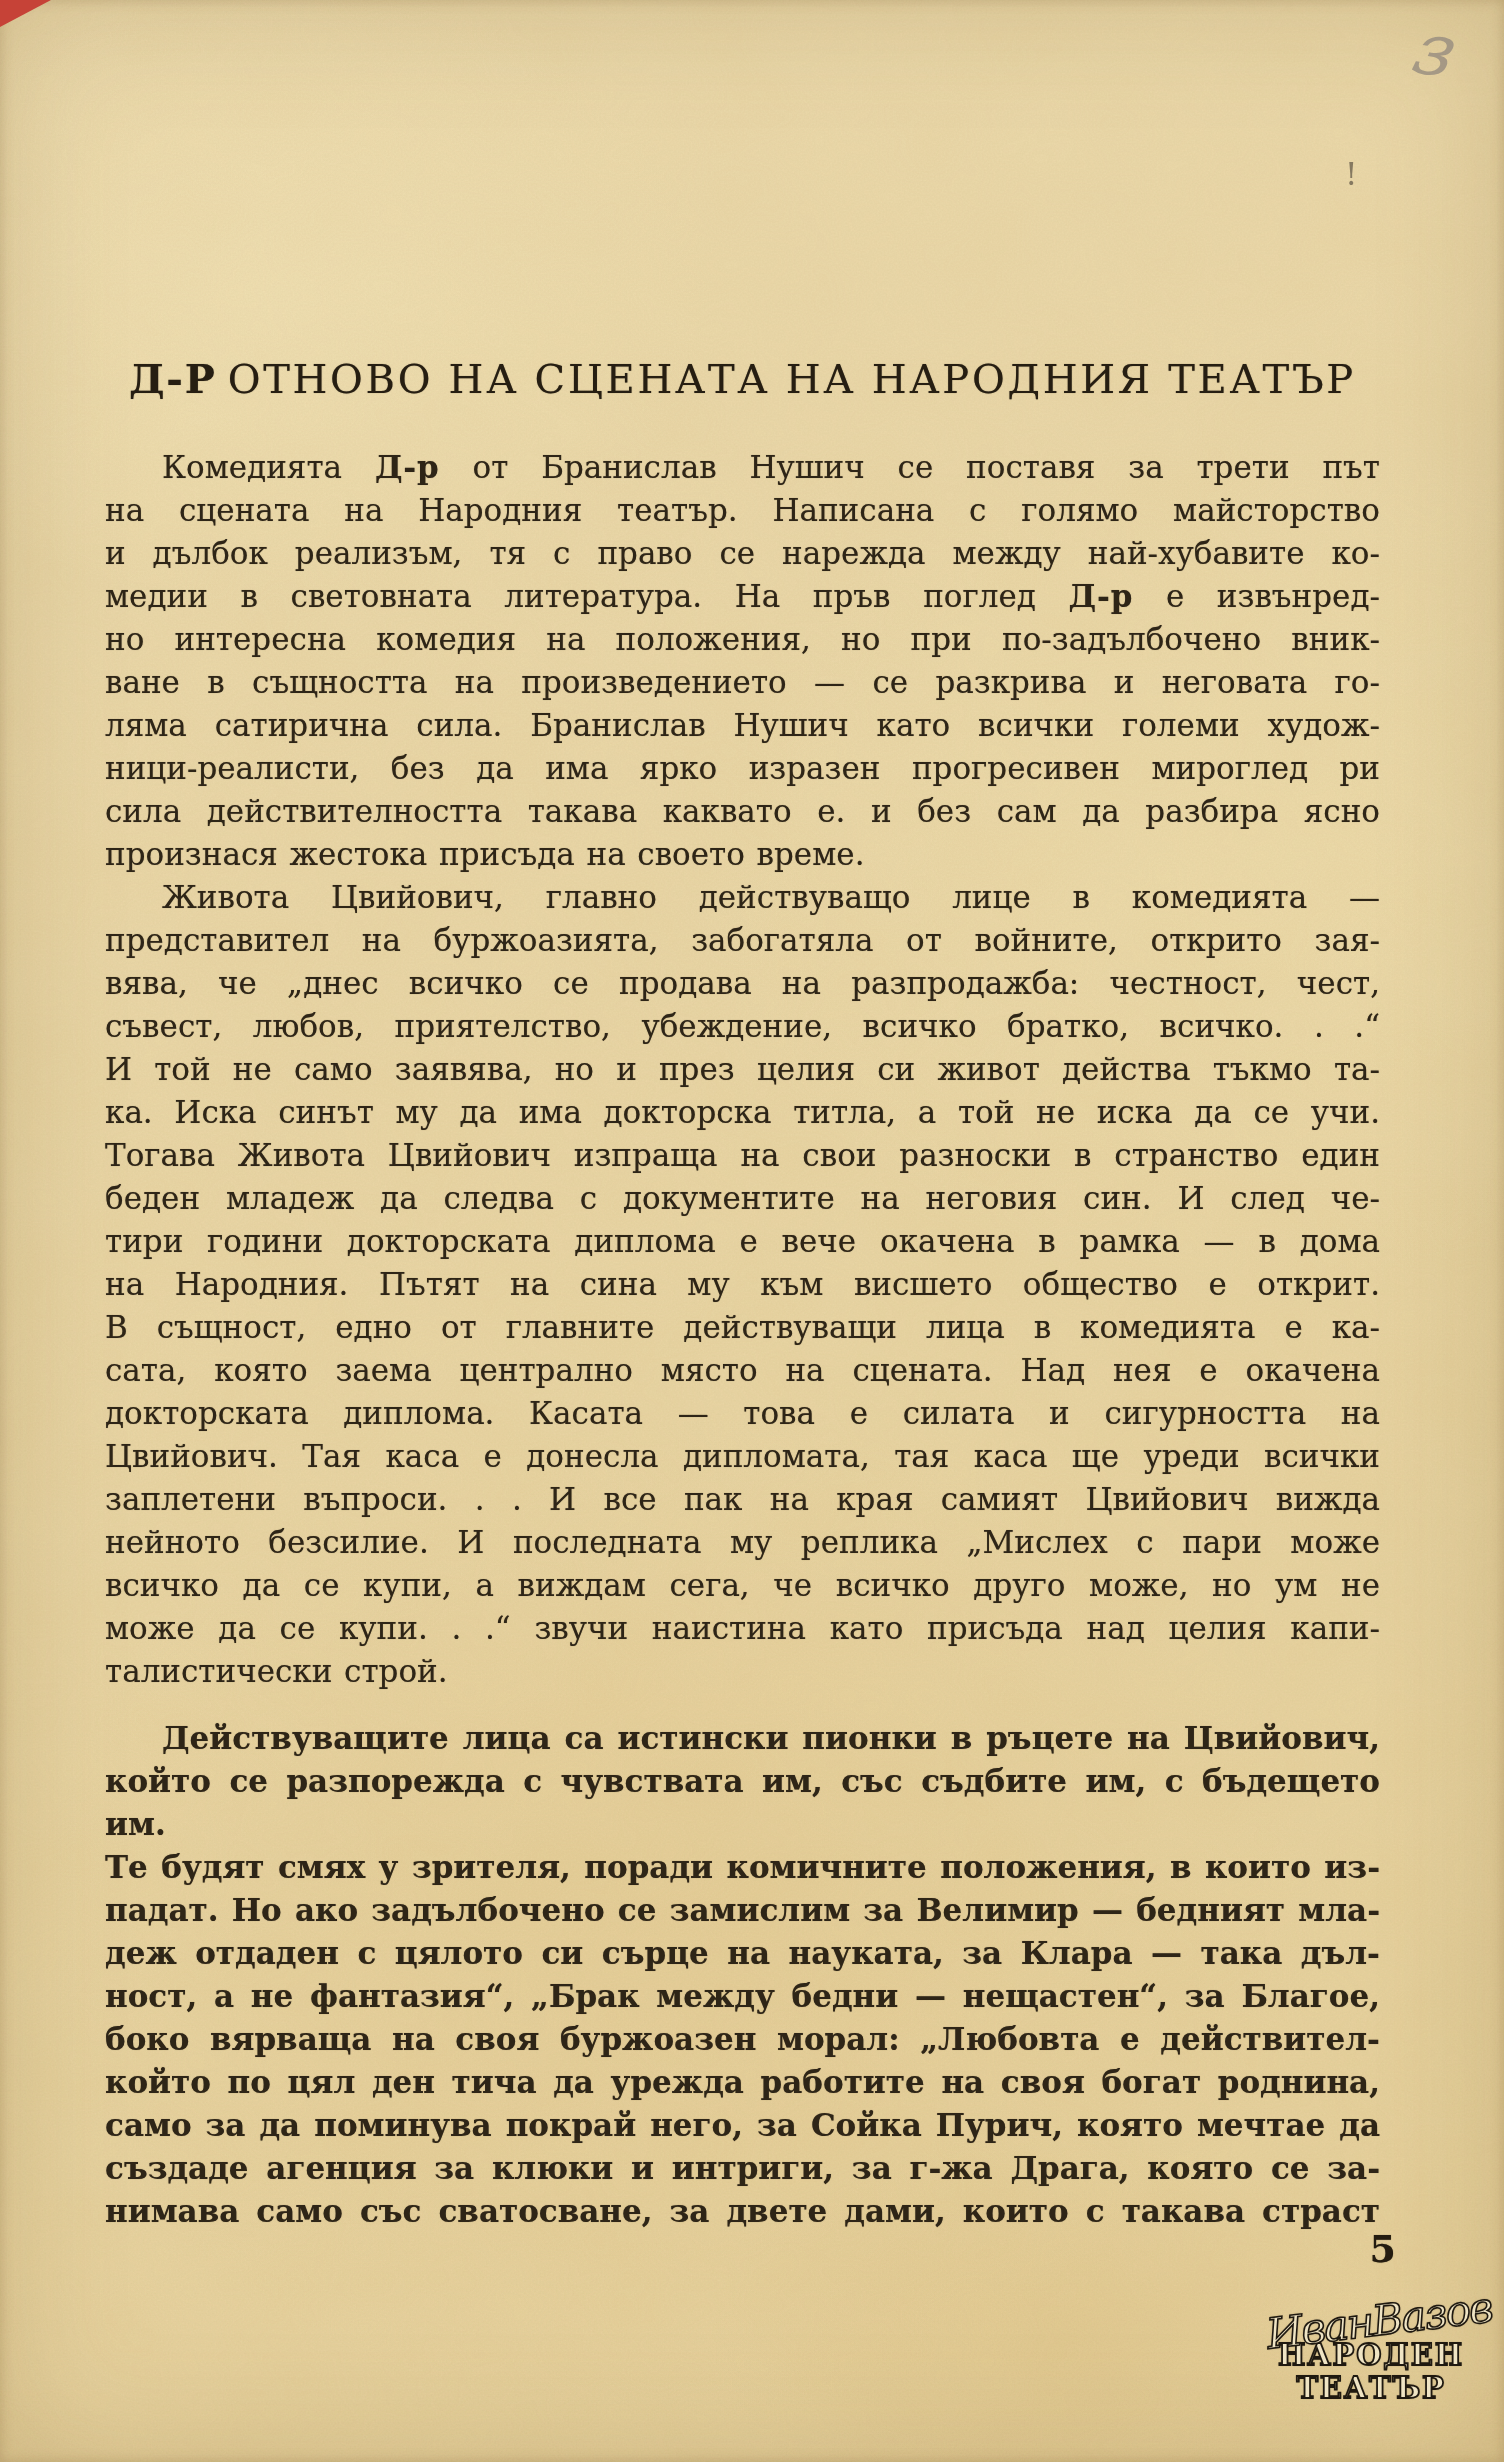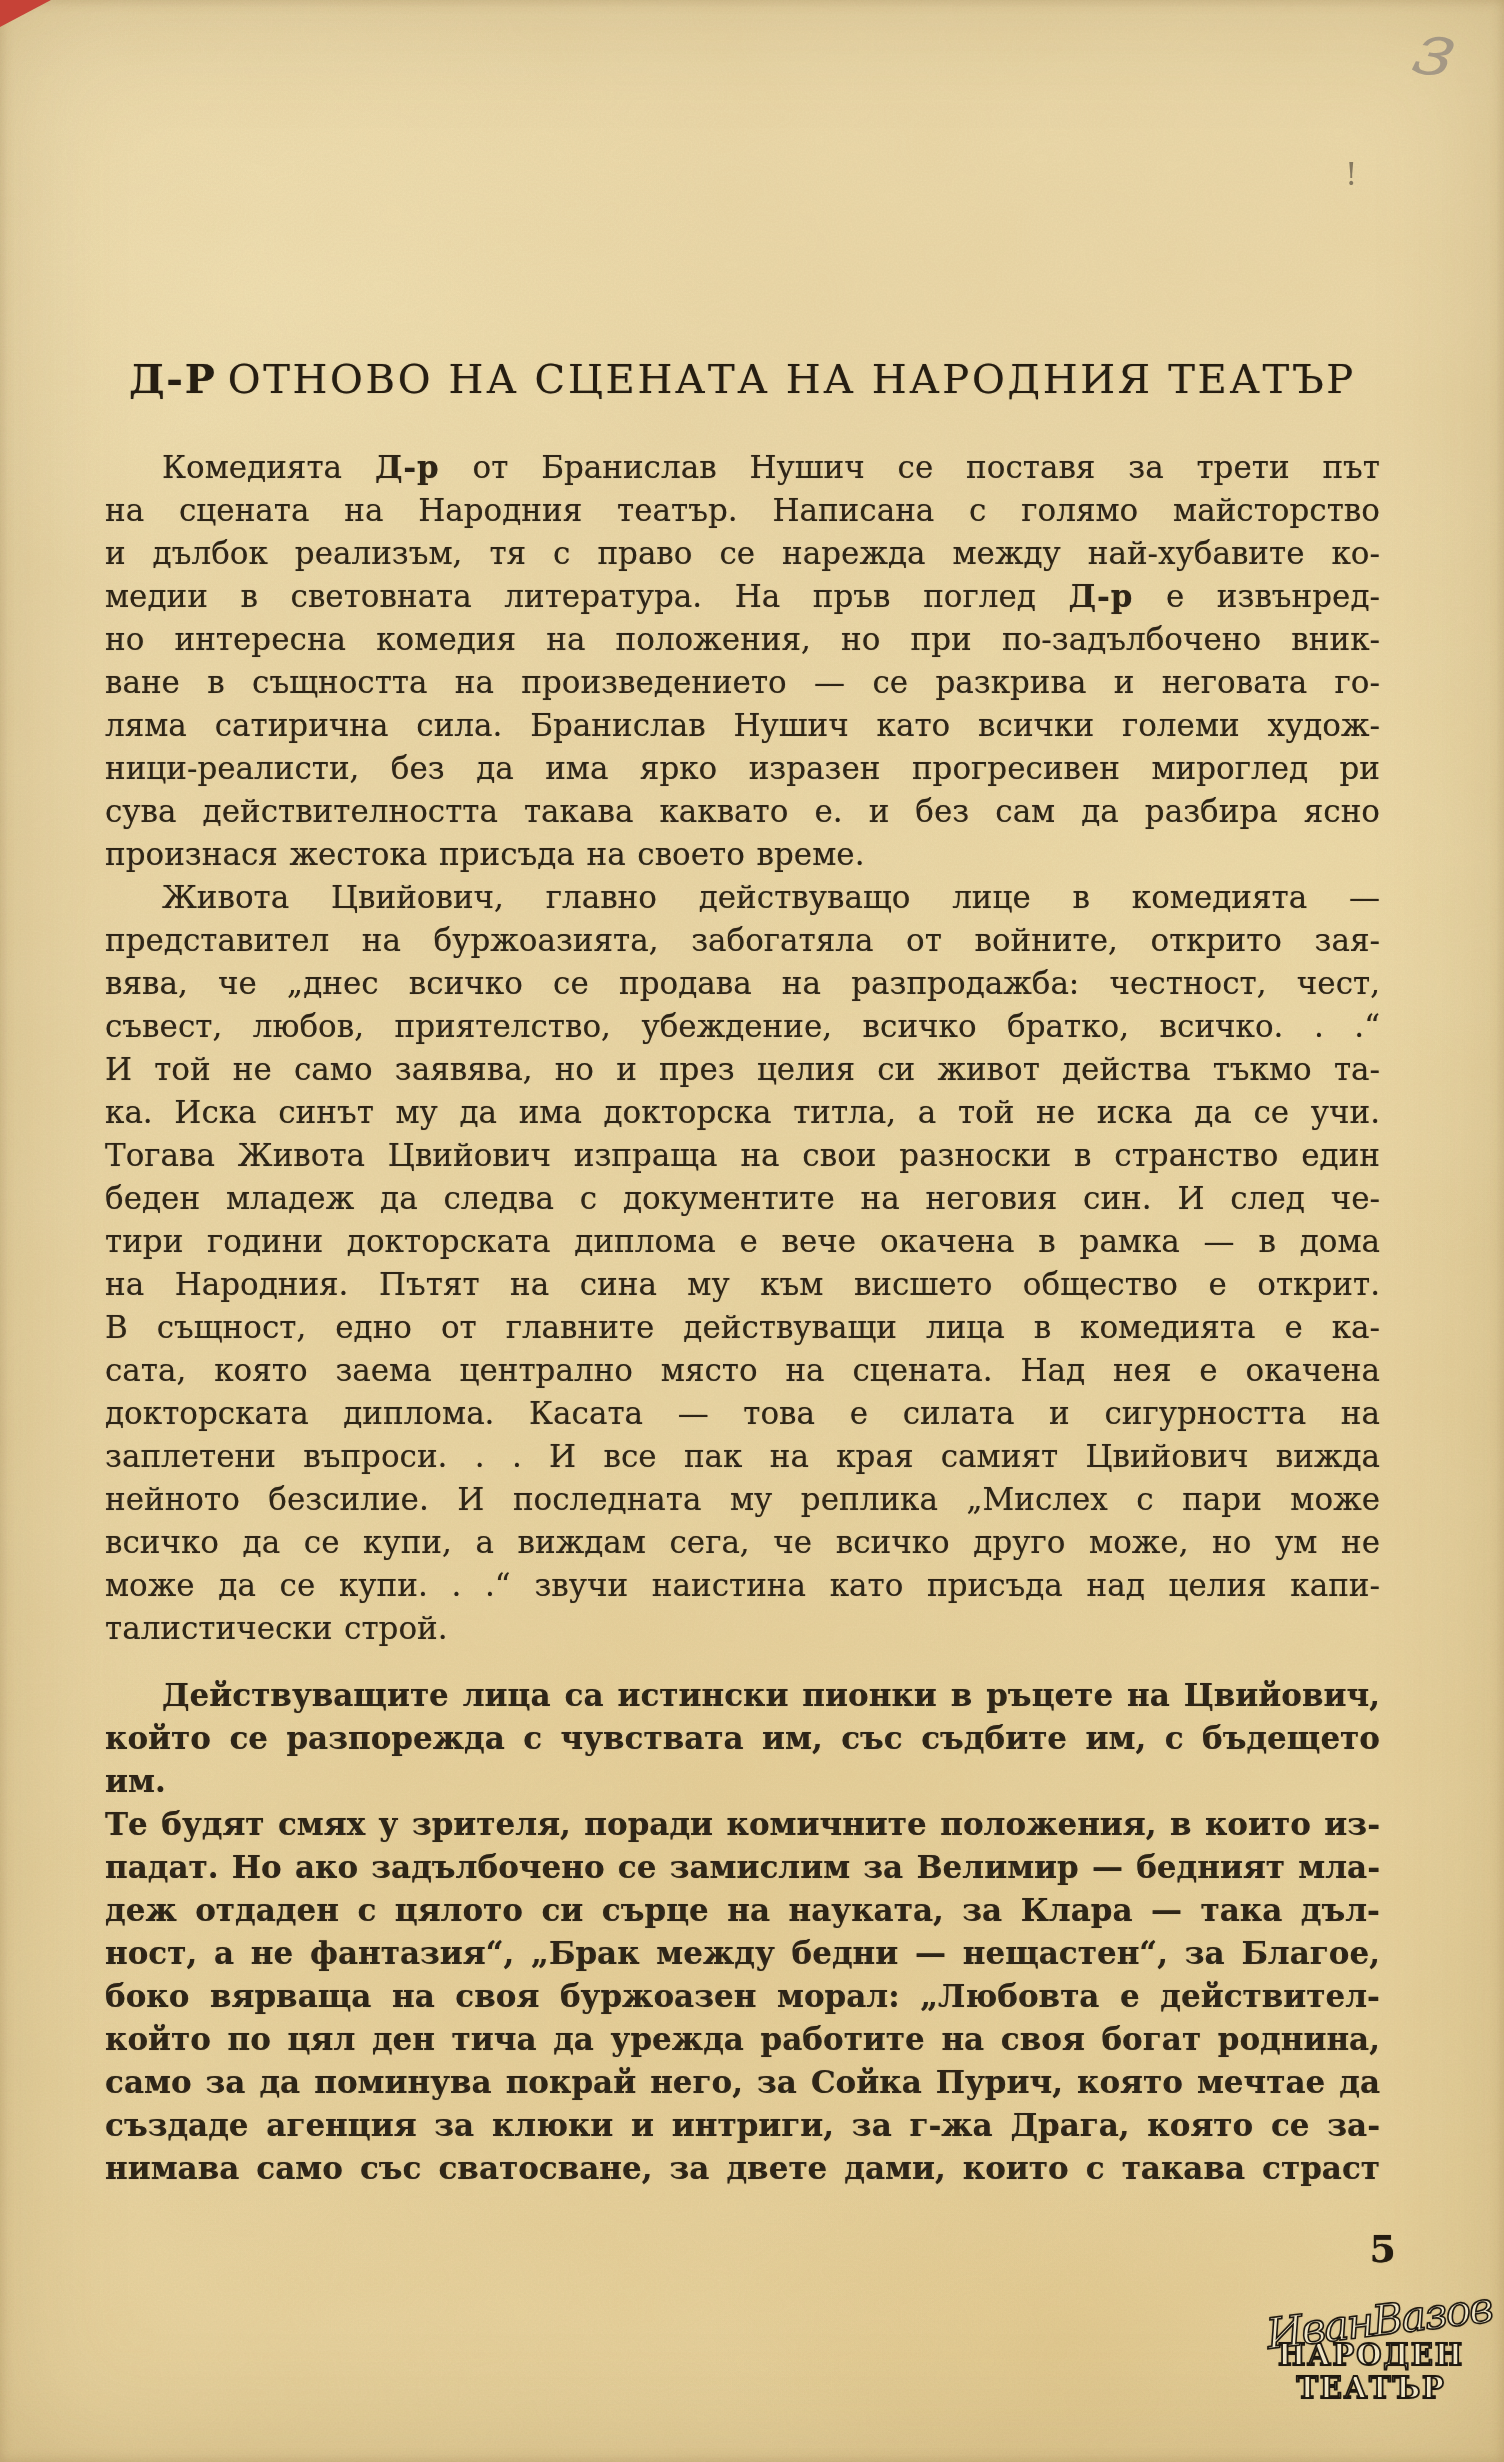--- a/index.html
+++ b/index.html
@@ -179,37 +179,38 @@
     <div id="body-text">
         <div class="para">
           <div class="line indent">Комедията <b>Д-р</b> от Бранислав Нушич се поставя за трети път</div>
           <div class="line">на сцената на Народния театър. Написана с голямо майсторство</div>
           <div class="line">и дълбок реализъм, тя с право се нарежда между най-хубавите ко-</div>
           <div class="line">медии в световната литература. На пръв поглед <b>Д-р</b> е извънред-</div>
           <div class="line">но интересна комедия на положения, но при по-задълбочено вник-</div>
           <div class="line">ване в същността на произведението — се разкрива и неговата го-</div>
           <div class="line">ляма сатирична сила. Бранислав Нушич като всички големи худож-</div>
           <div class="line">ници-реалисти, без да има ярко изразен прогресивен мироглед ри</div>
-          <div class="line">сува действителността такава каквато е. и без сам да разбира ясно</div>
+          <div class="line">сила действителността такава каквато е. и без сам да разбира ясно</div>
           <div class="line nojust">произнася жестока присъда на своето време.</div>
         </div>
         <div class="para">
           <div class="line indent">Живота Цвийович, главно действуващо лице в комедията —</div>
           <div class="line">представител на буржоазията, забогатяла от войните, открито зая-</div>
           <div class="line">вява, че „днес всичко се продава на разпродажба: честност, чест,</div>
           <div class="line">съвест, любов, приятелство, убеждение, всичко братко, всичко. . .“</div>
           <div class="line">И той не само заявява, но и през целия си живот действа тъкмо та-</div>
           <div class="line">ка. Иска синът му да има докторска титла, а той не иска да се учи.</div>
           <div class="line">Тогава Живота Цвийович изпраща на свои разноски в странство един</div>
           <div class="line">беден младеж да следва с документите на неговия син. И след че-</div>
           <div class="line">тири години докторската диплома е вече окачена в рамка — в дома</div>
           <div class="line">на Народния. Пътят на сина му към висшето общество е открит.</div>
           <div class="line">В същност, едно от главните действуващи лица в комедията е ка-</div>
           <div class="line">сата, която заема централно място на сцената. Над нея е окачена</div>
           <div class="line">докторската диплома. Касата — това е силата и сигурността на</div>
+          <div class="line">Цвийович. Тая каса е донесла дипломата, тая каса ще уреди всички</div>
           <div class="line">заплетени въпроси. . . И все пак на края самият Цвийович вижда</div>
           <div class="line">нейното безсилие. И последната му реплика „Мислех с пари може</div>
           <div class="line">всичко да се купи, а виждам сега, че всичко друго може, но ум не</div>
           <div class="line">може да се купи. . .“ звучи наистина като присъда над целия капи-</div>
           <div class="line nojust">талистически строй.</div>
         </div>
         <div class="para gap">
           <div class="line indent">Действуващите лица са истински пионки в ръцете на Цвийович,</div>
           <div class="line">който се разпорежда с чувствата им, със съдбите им, с бъдещето им.</div>
           <div class="line">Те будят смях у зрителя, поради комичните положения, в които из-</div>

